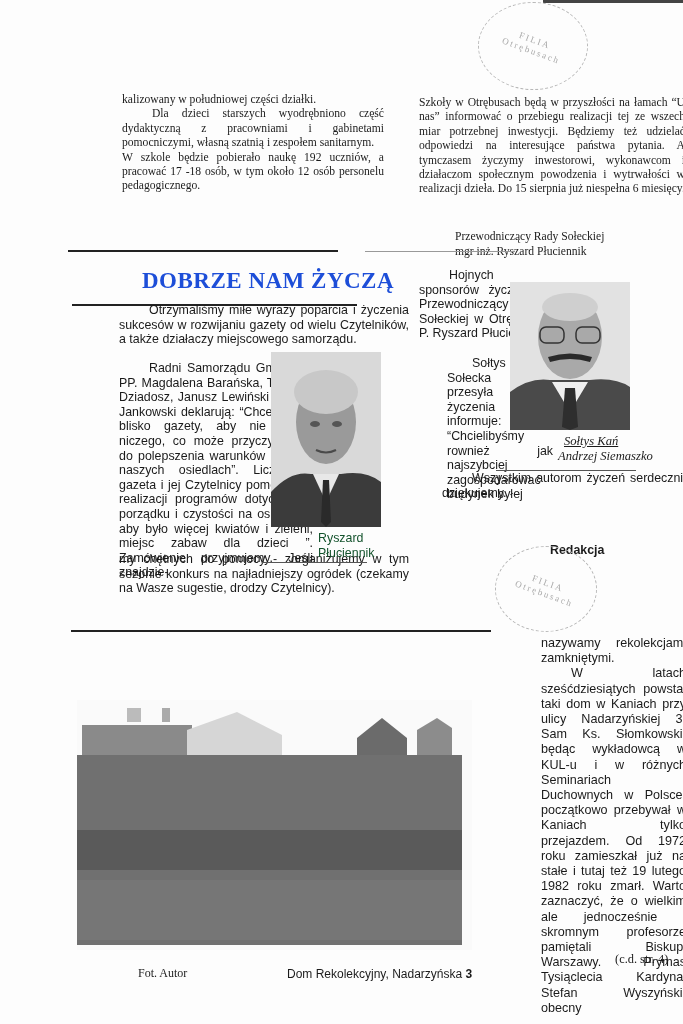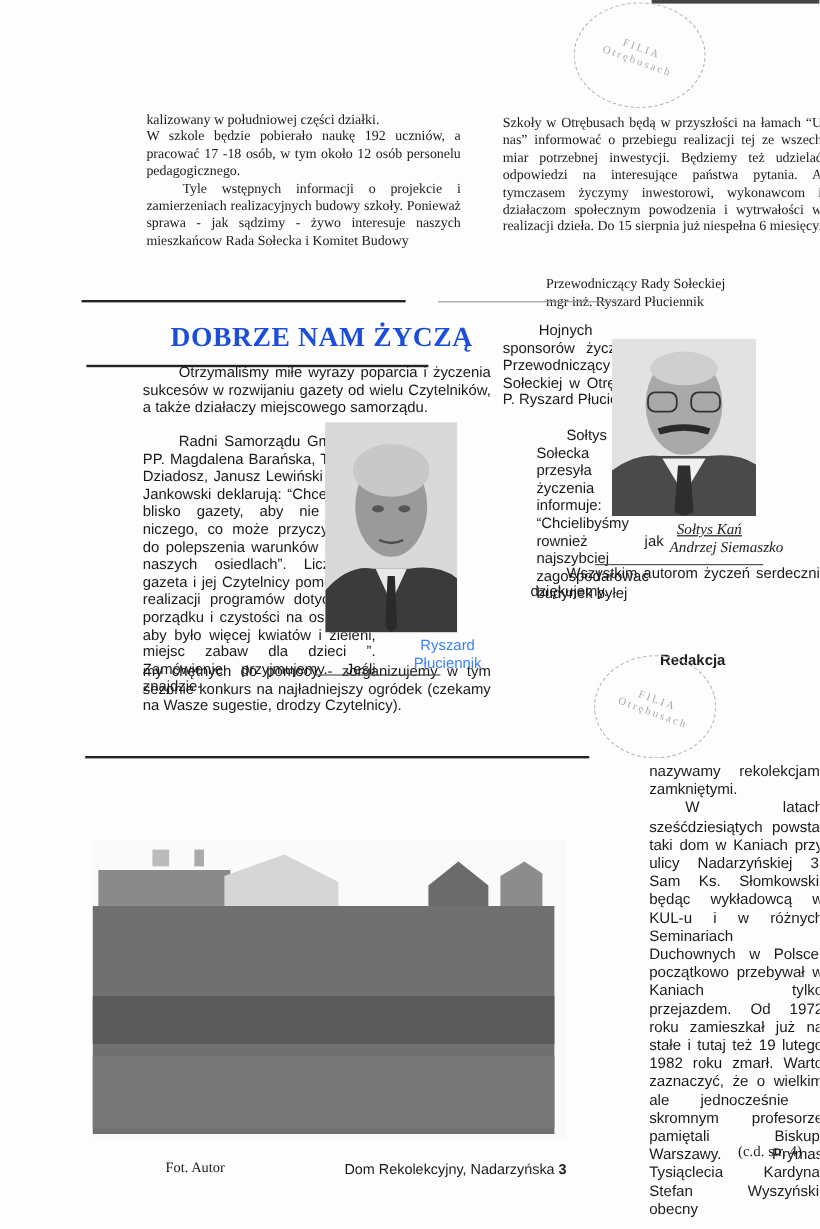--- a/index.html
+++ b/index.html
@@ -14,21 +14,21 @@
     p { margin: 0; }
     .col-top { font-size: 11.6px; line-height: 14.4px; text-align: justify; }
     .indent { text-indent: 30px; }
     .rule { position:absolute; height:1.5px; background:#222; }
     .rule-thin { position:absolute; height:1px; background:#555; }
     .headline {
       font-family: "Liberation Serif", "DejaVu Serif", serif; font-weight: bold;
       font-size: 23px; letter-spacing: 0.5px; color:#1d4ed8;
     }
     .body-sans { font-family: "Liberation Sans", "DejaVu Sans", sans-serif; font-size: 12.4px; line-height: 14.6px; text-align: justify; color:#1a1a1a; }
-    .caption-sans { font-family: "Liberation Sans", "DejaVu Sans", sans-serif; font-size: 12.4px; line-height: 15px; text-align: center; color:#3b82f6; }
+    .caption-sans { font-family: "Liberation Sans", "DejaVu Sans", sans-serif; font-size: 12.4px; line-height: 15px; color:#14532d; }
     .caption-italic { font-family: "Liberation Serif", "DejaVu Serif", serif; font-style: italic; font-size: 12.6px; line-height: 15px; }
     .photo { position:absolute; overflow:hidden; }
     .stamp {
       position:absolute; border-radius:50%; border:1.5px dashed #b8b8b8; color:#aaa;
       font-family: "Liberation Serif", "DejaVu Serif", serif; font-size: 9px; text-align:center;
     }
     .stamp .inner { position:absolute; left:50%; top:50%; transform: translate(-50%,-50%) rotate(20deg); line-height: 11px; white-space: nowrap; letter-spacing: 2px; }
   </style>
 </head>
 <body>
@@ -37,22 +37,22 @@
 
 <div class="stamp" style="left:478px; top:2px; width:108px; height:86px;">
   <div class="inner">
     <div>FILIA</div>
     <div>Otrębusach</div>
   </div>
 </div>
 
 <div class="abs serif col-top" style="left:75px; top:93px; width:262px;">
   <p>kalizowany w południowej części działki.</p>
+  <p class="indent">Dla dzieci starszych wyodrębniono część dydaktyczną z pracowniami i gabinetami pomocniczymi, własną szatnią i zespołem sanitarnym.</p>
   <p>W szkole będzie pobierało naukę 192 uczniów, a pracować 17 -18 osób, w tym około 12 osób personelu pedagogicznego.</p>
-  <p class="indent">Tyle wstępnych informacji o projekcie i zamierzeniach realizacyjnych budowy szkoły. Ponieważ sprawa - jak sądzimy - żywo interesuje naszych mieszkańcow Rada Sołecka i Komitet Budowy</p>
 </div>
 
 <div class="abs serif col-top" style="left:372px; top:96px; width:266px;">
   <p>Szkoły w Otrębusach będą w przyszłości na łamach “U nas” informować o przebiegu realizacji tej ze wszech miar potrzebnej inwestycji. Będziemy też udzielać odpowiedzi na interesujące państwa pytania. A tymczasem życzymy inwestorowi, wykonawcom i działaczom społecznym powodzenia i wytrwałości w realizacji dzieła. Do 15 sierpnia już niespełna 6 miesięcy.</p>
 </div>
 <div class="abs serif" style="left:408px; top:230px; font-size:11.6px; line-height:14.5px;">
   <div>Przewodniczący Rady Sołeckiej</div>
   <div>mgr inż. Ryszard Płuciennik</div>
 </div>
 

